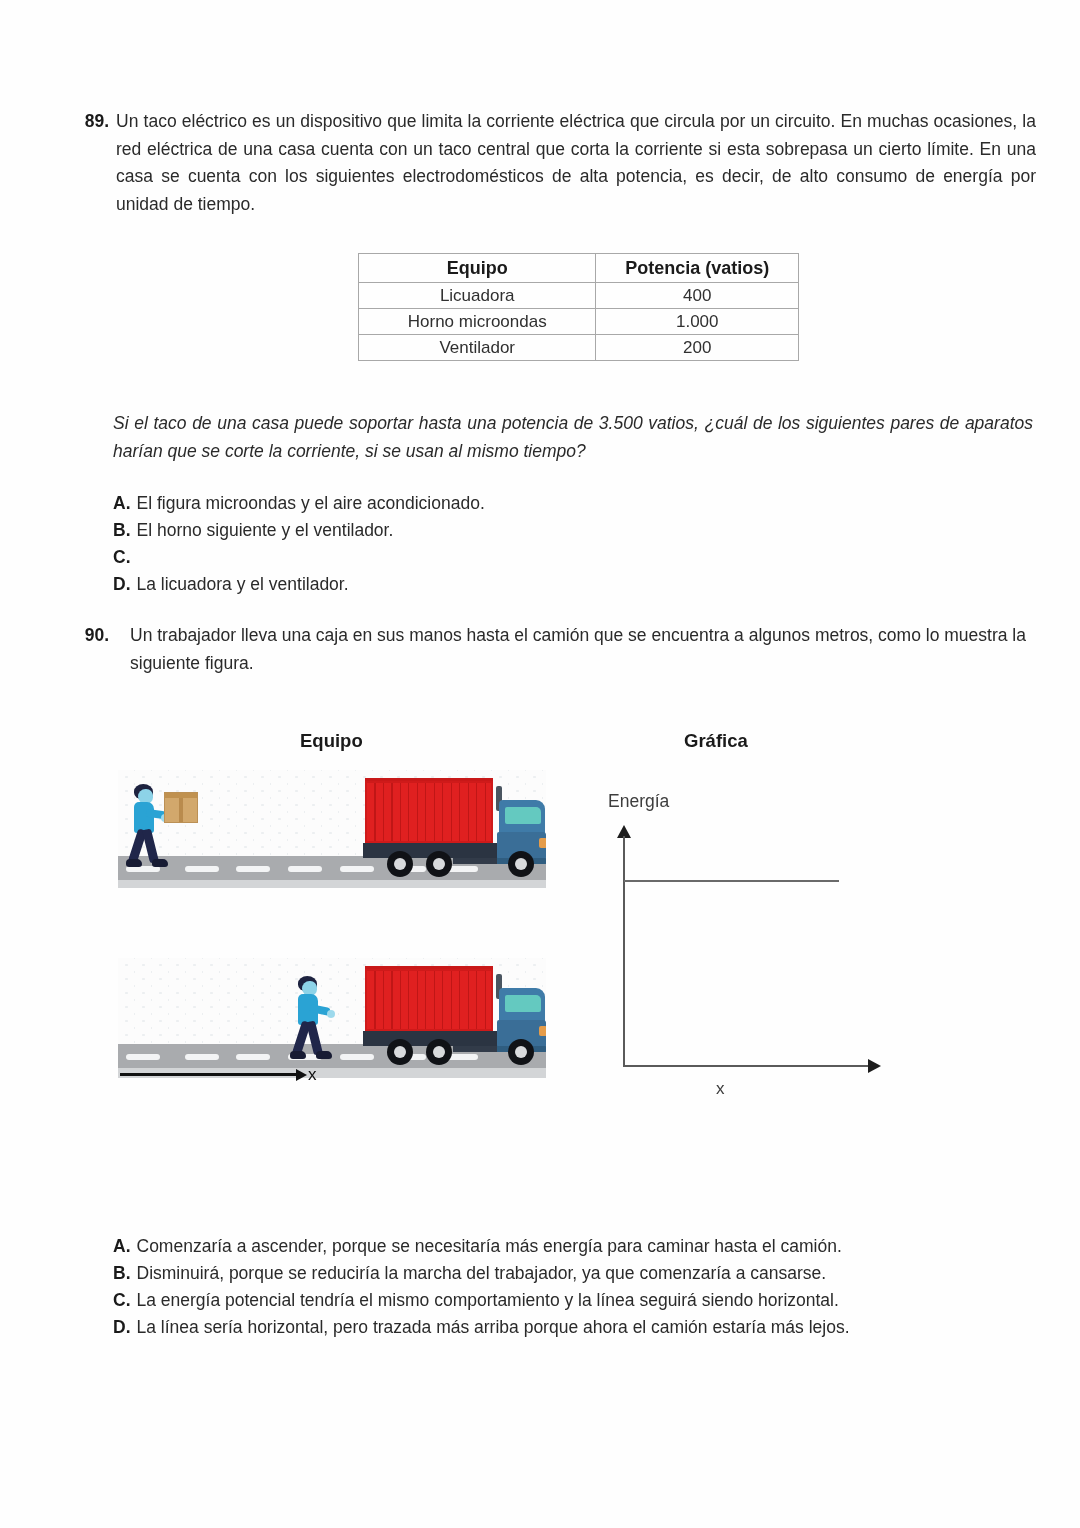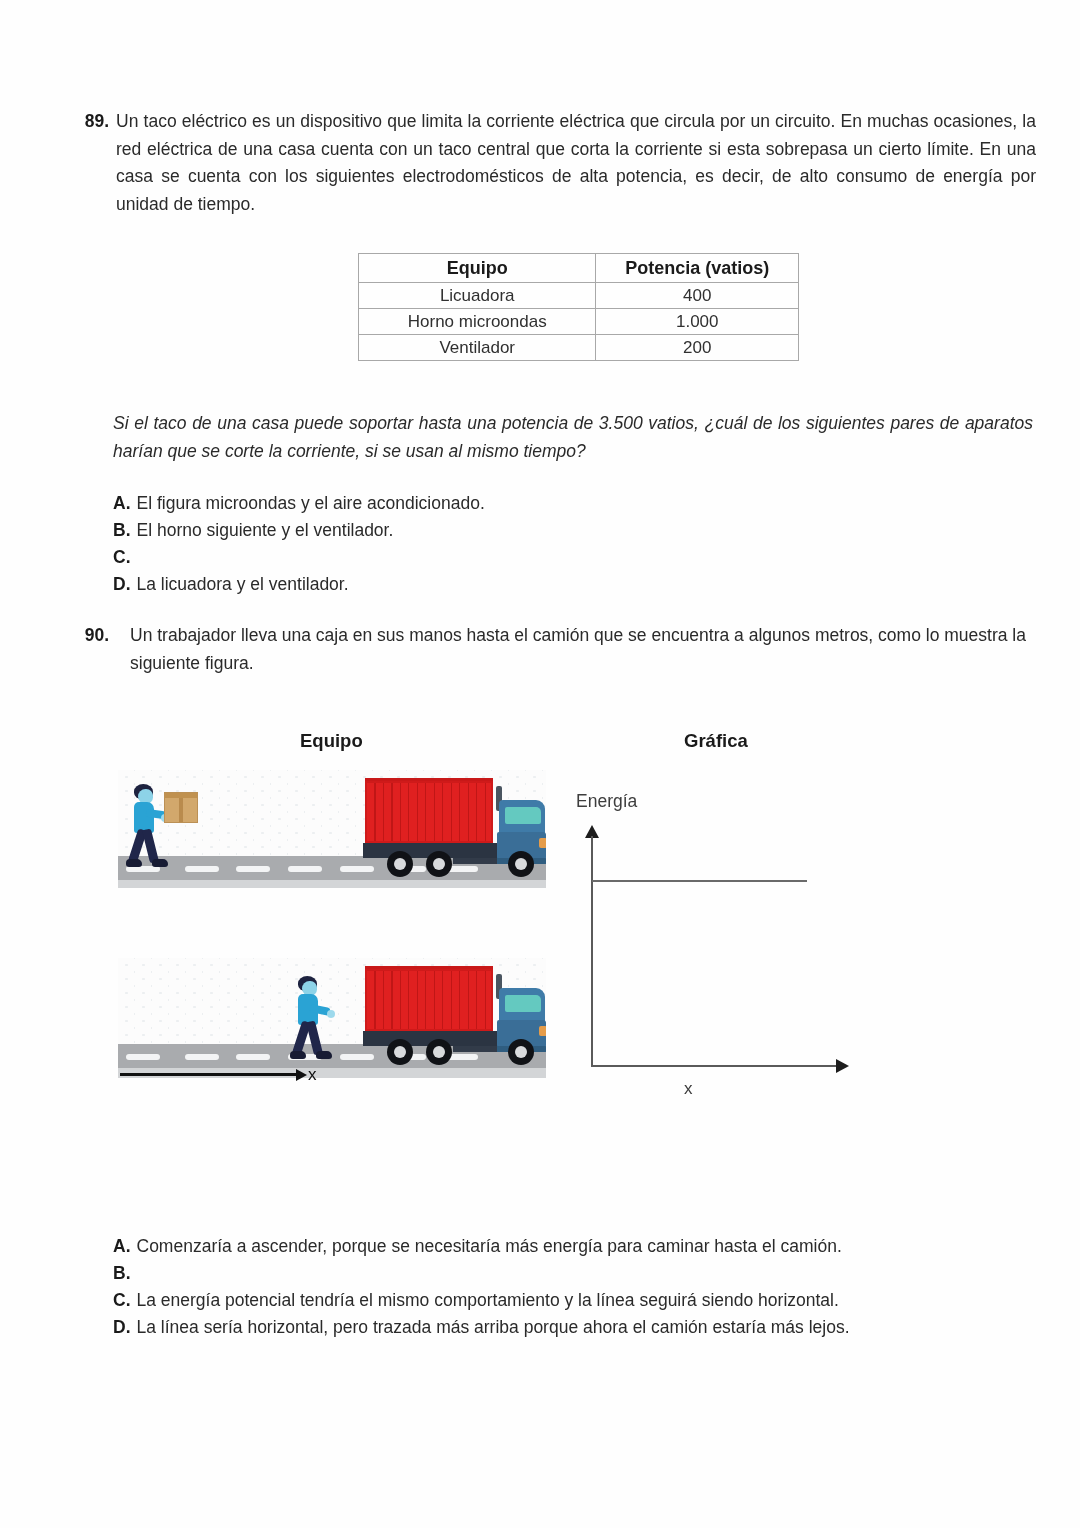--- a/index.html
+++ b/index.html
@@ -481,21 +481,21 @@
       <div class="w-leg" style="left:20px; top:45px; width:9px; height:34px; transform:rotate(-14deg);"></div>
       <div class="w-shoe" style="left:0px; top:75px; width:16px; height:8px;"></div>
       <div class="w-shoe" style="left:26px; top:75px; width:16px; height:8px;"></div>
     </div>
   </div>
 
   <div class="x-arrow-line" style="left:120px; top:1073px; width:178px;"></div>
   <div class="x-arrow-head" style="left:296px; top:1069px;"></div>
   <div class="x-arrow-label" style="left:308px; top:1065px;">x</div>
 
-  <div class="graph" style="left:568px; top:786px; width:290px; height:310px;">
+  <div class="graph" style="left:600px; top:786px; width:290px; height:310px;">
     <div class="axis-label" style="left:8px; top:5px;">Energía</div>
 
     <div class="arrow-up" style="left:17px; top:39px;"></div>
     <div class="axis-v" style="left:23px; top:50px; height:231px;"></div>
 
     <div class="axis-h" style="left:23px; top:279px; width:248px;"></div>
     <div class="arrow-right" style="left:268px; top:273px;"></div>
 
     <div class="data-line" style="left:24px; top:94px; width:215px;"></div>
 
@@ -503,20 +503,21 @@
   </div>
 
 
   <div class="options" style="left:113px; top:1233px; width:930px;">
     <div class="option">
       <span class="opt-letter">A.</span>
       <span>Comenzaría a ascender, porque se necesitaría más energía para caminar hasta el camión.</span>
     </div>
     <div class="option">
       <span class="opt-letter">B.</span>
+      <span>Disminuirá, porque se reduciría la marcha del trabajador, ya que comenzaría a cansarse.</span>
     </div>
     <div class="option">
       <span class="opt-letter">C.</span>
       <span>La energía potencial tendría el mismo comportamiento y la línea seguirá siendo horizontal.</span>
     </div>
     <div class="option">
       <span class="opt-letter">D.</span>
       <span>La línea sería horizontal, pero trazada más arriba porque ahora el camión estaría más lejos.</span>
     </div>
   </div>

